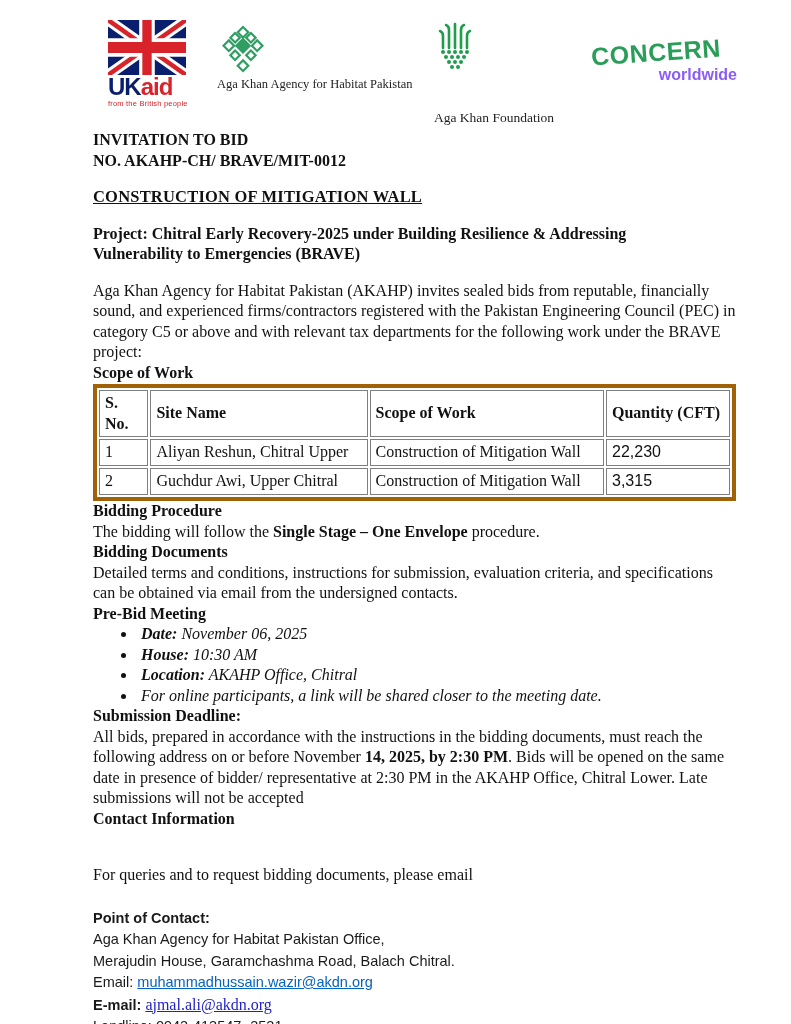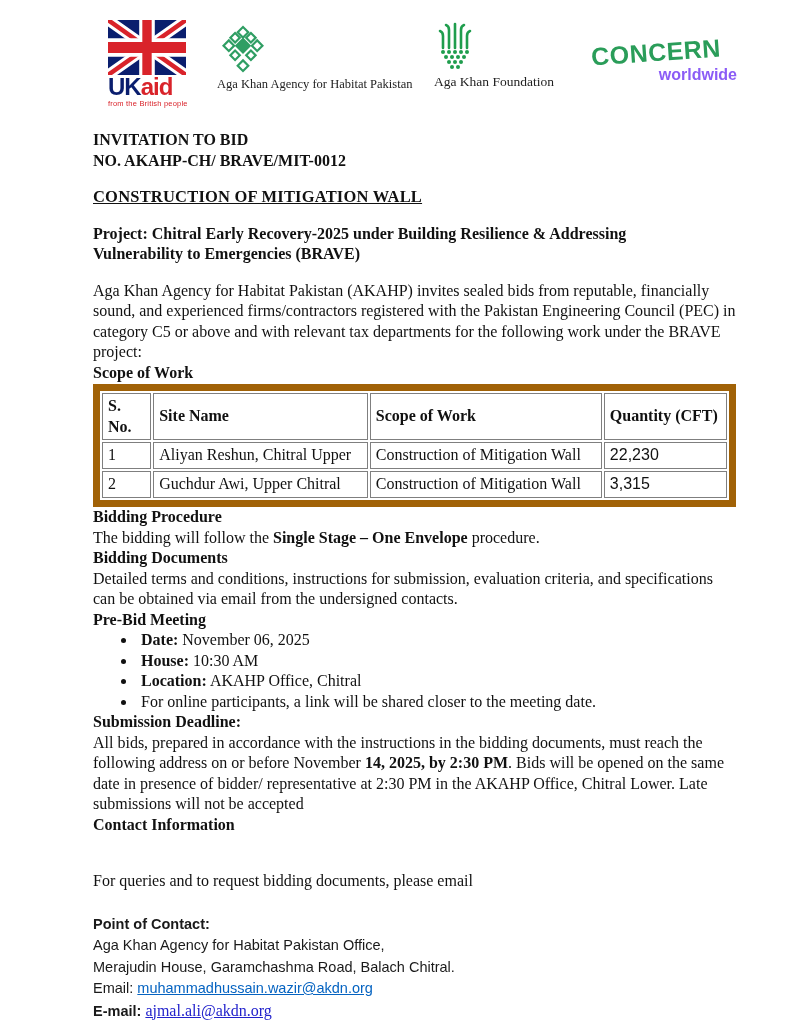--- a/index.html
+++ b/index.html
@@ -27,21 +27,21 @@
   .ukaid svg.flag { width: 78px; height: 55px; display: block; }
   .ukaid .wordmark { font-family: "Liberation Sans", sans-serif; font-weight: bold; font-size: 24px; line-height: 24px; letter-spacing: -1px; }
   .ukaid .uk { color: #0a1e6e; }
   .ukaid .aid { color: #d9232a; }
   .ukaid .tagline { font-family: "Liberation Sans", sans-serif; font-size: 7.5px; color: #d9232a; letter-spacing: 0.2px; }
   
   .akah { width: 200px; padding-top: 4px; }
   .akah svg { width: 52px; height: 50px; display: block; }
   .akah .caption { margin-top: 3px; font-family: "Liberation Serif", serif; font-size: 12.5px; color: #222; white-space: nowrap; }
   
-  .akf { width: 140px; padding-top: 0; }
+  .akf { width: 140px; padding-top: 0; gap: 36px; }
   .akf svg { width: 42px; height: 52px; display: block; }
   .akf .caption { margin-top: 2px; font-family: "Liberation Serif", serif; font-size: 13.5px; color: #222; white-space: nowrap; }
   
   .concern { width: 150px; padding-top: 20px; align-items: flex-end; }
   .concern .word1 {
     font-family: "Liberation Sans", sans-serif;
     font-weight: 800; font-size: 25px; line-height: 24px;
     color: #2a9d59; letter-spacing: 0.5px;
     transform: rotate(-4deg);
     align-self: flex-start;
@@ -66,42 +66,42 @@
     font-size: 16.5px;
     text-decoration: underline;
     letter-spacing: 0.2px;
   }
   .project { margin-top: 16px; font-weight: bold; max-width: 625px; }
   .intro { margin-top: 16px; }
   
   table.scope {
     border-collapse: separate;
     border-spacing: 2px;
-    border: 7px solid #a16207;
+    border: 4px solid #a16207;
     width: 643px;
     background: #ffffff;
     margin-top: 1px;
   }
   table.scope th, table.scope td {
     border: 1px solid #7f7f7f;
     padding: 2px 5px;
     text-align: left;
     vertical-align: middle;
     font-size: 16px;
   }
   table.scope th { font-weight: bold; height: 22px; }
   table.scope td { height: 27px; }
   col.c-sno { width: 50px; }
   col.c-site { width: 223px; }
   col.c-scope { width: 240px; }
   col.c-qty { width: 126px; }
   td.qty { text-align: center; font-family: "Liberation Sans", sans-serif; font-size: 14.5px; margin-top: 10px; }
   
   ul.prebid { list-style: disc; margin: 0 0 0 26px; padding-left: 18px; }
-  ul.prebid li { padding-left: 4px; }
+  ul.prebid li { padding-left: 4px; font-style: italic; }
   
   .queries { margin-top: 36px; }
   .poc {
     margin-top: 22px;
     font-family: "Liberation Sans", sans-serif;
     font-size: 14.5px;
     line-height: 21.5px;
     color: #1a1a1a;
   }
   a.mail1 { color: #0563c1; text-decoration: underline; }

